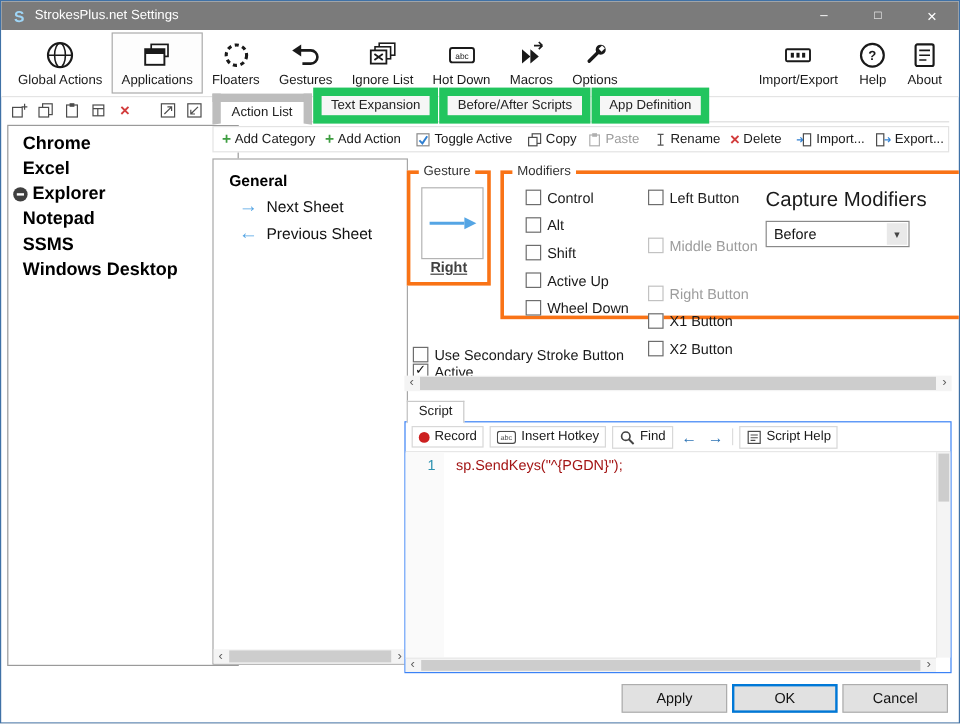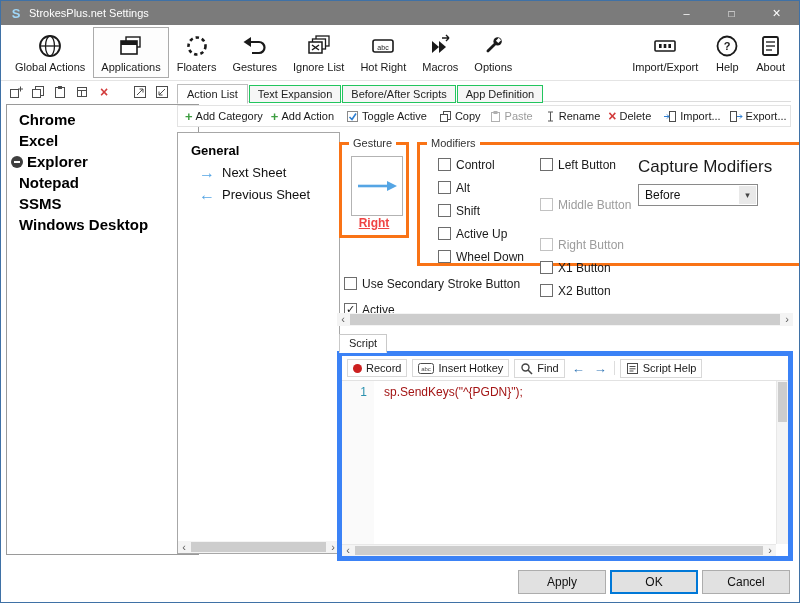--- a/index.html
+++ b/index.html
@@ -35,21 +35,21 @@
 
   
   .applist { position:absolute; left:5px; top:103px; width:193px; height:451px; border:1px solid #9a9a9a; background:#fff; padding-top:4px; }
   .app-item { font-weight:bold; font-size:15px; color:#000; padding:1px 0 1px 12px; display:flex; align-items:center; height:21px; }
   .minus-ic { width:12px; height:12px; border-radius:50%; background:#3f3f3f; margin-right:4px; display:flex; align-items:center; justify-content:center; flex:0 0 auto; }
   .minus-ic i { display:block; width:6px; height:2px; background:#fff; }
 
   
   .tabline { position:absolute; left:176px; top:100px; right:8px; height:1px; background:#dcdcdc; }
   .tabstrip { position:absolute; left:176px; top:83px; height:19px; display:flex; align-items:flex-end; z-index:2; }
-  .tab { font-size:11px; color:#222; padding:2px 8px; border:1px solid #22c55e; background:#f6f6f6; margin-right:1px; white-space:nowrap; }
+  .tab { font-size:11px; color:#222; padding:2px 8px; border:7px solid #22c55e; background:#f6f6f6; margin-right:1px; white-space:nowrap; }
   .tab.active { background:#fff; border-color:#bdbdbd; border-bottom:1px solid #fff; padding:3px 9px; margin-bottom:-1px; }
 
   
   .acttb { position:absolute; left:176px; top:104px; right:8px; height:22px; border:1px solid #e3e3e3; background:#fff;
            display:flex; align-items:center; font-size:11px; padding:0 3px; }
   .act-btn { display:flex; align-items:center; gap:3px; padding:1px 4px; color:#1a1a1a; white-space:nowrap; }
   .act-btn.disabled { color:#9c9c9c; }
   .act-sep { width:1px; height:14px; background:#ddd; margin:0 2px; }
   .g-plus::before { content:"+"; color:#3e9e41; font-weight:bold; font-size:13px; line-height:1; }
 
@@ -69,21 +69,21 @@
   .sb-track { flex:1; height:100%; position:relative; }
   .sb-thumb { position:absolute; top:1px; bottom:1px; left:1px; right:1px; background:#cdcdcd; }
 
   
   .groupbox { position:absolute; border:3px solid #f97316; background:#fff; }
   .legend { position:absolute; top:-8px; left:7px; background:#fff; padding:0 4px; font-size:11px; color:#333; }
   .gesturebox { left:338px; top:141px; width:70px; height:96px; }
   .gesture-preview { position:absolute; left:9px; top:11px; width:52px; height:60px; border:1px solid #b3b3b3; background:#fff;
                      display:flex; align-items:center; justify-content:center; }
   .gesture-link { position:absolute; bottom:5px; left:0; width:100%; text-align:center; font-size:12px; font-weight:bold;
-                  color:#ef4444; text-decoration:underline; }
+                  color:#404040; text-decoration:underline; }
   .modbox { left:416px; top:141px; width:434px; height:124px;text-align:center; }
   .mod-col { position:absolute; top:8px; }
   .mod-col1 { left:18px; } .mod-col2 { left:120px; } .mod-col3 { left:218px; }
   .cb { display:flex; align-items:center; gap:5px; height:23px; font-size:12px; color:#1a1a1a; white-space:nowrap; }
   .cb .box { width:13px; height:13px; border:1px solid #6d6d6d; background:#fff; display:flex; align-items:center; justify-content:center;
              font-size:11px; line-height:1; color:#111; flex:0 0 auto; }
   .cb.checked .box::before { content:"✓"; }
   .cb.disabled { color:#9c9c9c;margin-top:17px; }
   .cb.disabled .box { border-color:#c2c2c2; }
   .cap-label { font-size:17px; color:#1a1a1a; padding-top:4px; }
@@ -92,21 +92,21 @@
   .combo-arrow { position:absolute; right:1px; top:1px; bottom:1px; width:17px; background:#e9e9e9;
                  display:flex; align-items:center; justify-content:center; color:#444; font-size:9px; }
   .g-down::before { content:"▾"; }
 
   .cb-abs { position:absolute; }
   .hscroll-main { position:absolute; left:336px; top:312px; width:456px; height:13px; background:#f4f4f4; display:flex; align-items:center; }
 
   
   .script-tab { position:absolute; left:338px; top:333px; z-index:2; font-size:11px; background:#fff; color:#222;
                 border:1px solid #c9c9c9; border-bottom:1px solid #fff; padding:2px 9px 3px; }
-  .scriptbox { position:absolute; left:336px; top:350px; width:456px; height:210px; border:5px solid #3b82f6; background:#fff; }
+  .scriptbox { position:absolute; left:336px; top:350px; width:456px; height:210px; border:1px solid #3b82f6; background:#fff; }
   .script-tb { height:25px; border-bottom:1px solid #e2e2e2; display:flex; align-items:center; gap:5px; padding:0 5px; font-size:11px; }
   .stb-btn { display:flex; align-items:center; gap:4px; border:1px solid #d8d8d8; background:#fff; padding:2px 5px; color:#1a1a1a; white-space:nowrap; }
   .stb-arrow { color:#2e74b5; font-weight:bold; font-size:13px; padding:0 2px; }
   .stb-sep { width:1px; height:14px; background:#ddd; }
   .dot { width:9px; height:9px; border-radius:50%; background:#cc2020; }
   .code-area { position:absolute; top:25px; left:0; right:12px; bottom:12px; display:flex; background:#fff;
                font-family:"DejaVu Sans Mono", monospace; font-size:12px; overflow:hidden; }
   .gutter { width:32px; background:#fafafa; color:#2b91af; text-align:right; padding:4px 7px 0 0; }
   .codeline { padding:4px 0 0 10px; color:#a31515; white-space:pre; }
   .vscroll { position:absolute; top:25px; right:0; bottom:12px; width:12px; background:#f4f4f4; border-left:1px solid #e8e8e8; }
@@ -185,21 +185,21 @@
       </span>
       <span>Ignore List</span>
     </div>
     <div class="tb-item">
       <span class="tb-ic">
         <svg width="26" height="26" viewBox="0 0 26 26">
             <rect x="3" y="7" width="20" height="12" rx="2" fill="none" stroke="#1a1a1a" stroke-width="1.6"></rect>
             <text x="13" y="16.5" text-anchor="middle" font-size="7" font-family="DejaVu Sans" fill="#1a1a1a">abc</text>
           </svg>
       </span>
-      <span>Hot Right</span>
+      <span>Hot Down</span>
     </div>
     <div class="tb-item">
       <span class="tb-ic">
         <svg width="26" height="26" viewBox="0 0 26 26">
             <polygon points="5,8 12,14 5,20" fill="#1a1a1a"></polygon>
             <polygon points="12,8 19,14 12,20" fill="#1a1a1a"></polygon>
             <path d="M15 5 h7 M22 5 l-3 -3 M22 5 l-3 3" stroke="#1a1a1a" stroke-width="1.4" fill="none"></path>
           </svg>
       </span>
       <span>Macros</span>
@@ -461,21 +461,21 @@
     </div>
     <div class="mod-col mod-col3">
       <div class="cap-label">Capture Modifiers</div>
       <div class="combo">
         <span>Before</span>
         <span class="combo-arrow g-down"></span>
       </div>
     </div>
   </div>
 
-  <label class="cb cb-abs" style="left:343px; top:271px;">
+  <label class="cb cb-abs" style="left:343px; top:283px;">
     <span class="box"></span>
     <span>Use Secondary Stroke Button</span>
   </label>
   <label class="cb cb-abs checked" style="left:343px; top:297px;">
     <span class="box"></span>
     <span>Active</span>
   </label>
 
   <div class="hscroll-main">
     <span class="sb-arrow g-left"></span>

